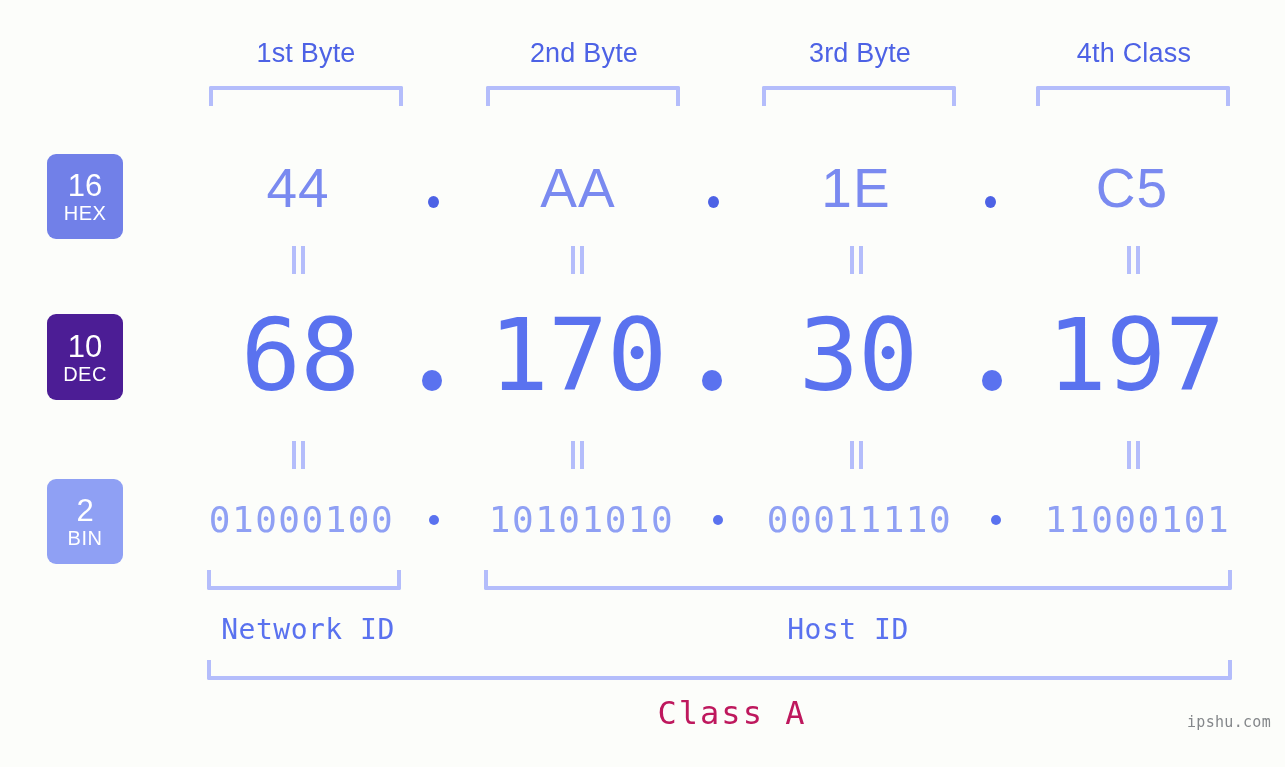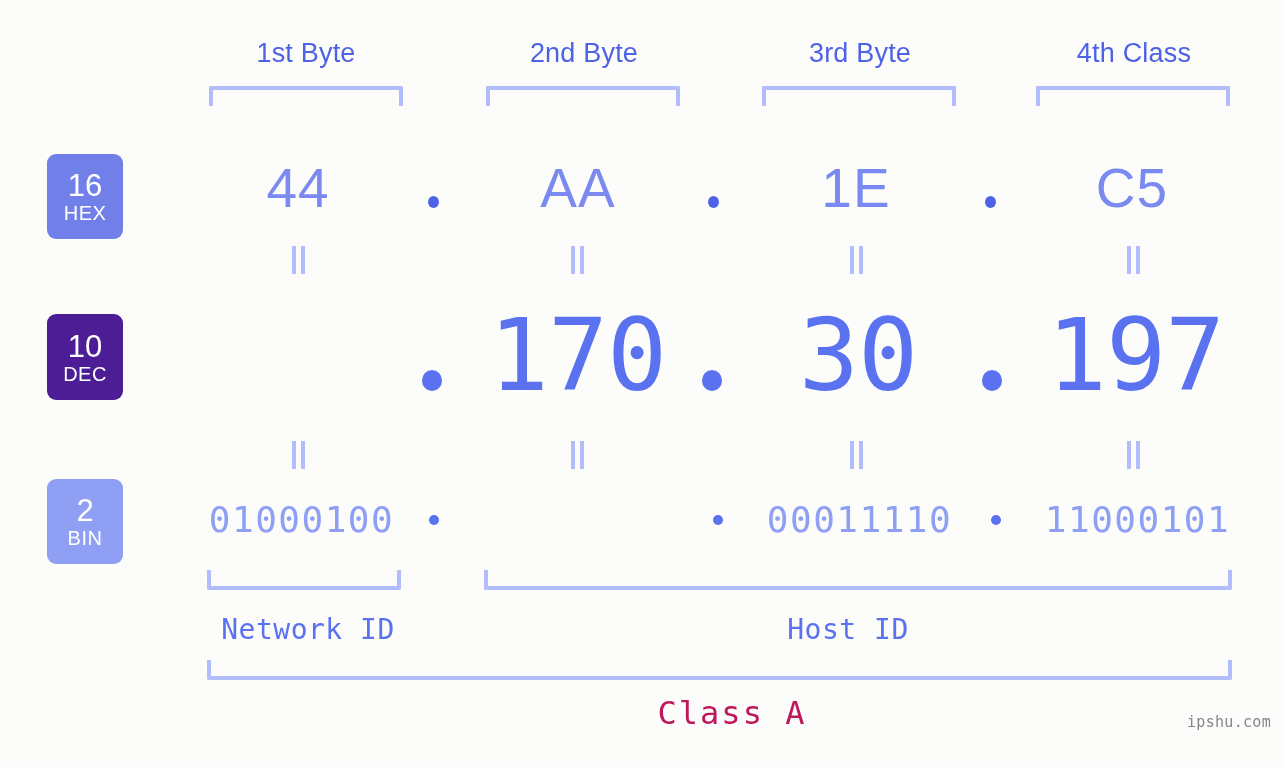--- a/index.html
+++ b/index.html
@@ -245,20 +245,21 @@
   </div>
   <div class="equals" style="left:849px; top:246px;">
     <i class="a"></i>
       <i class="b"></i>
   </div>
   <div class="equals" style="left:1126px; top:246px;">
     <i class="a"></i>
       <i class="b"></i>
   </div>
 
+  <div class="cell dec-val" style="left:205px; width:190px;">68</div>
   <div class="dec-dot" style="left:422px;"></div>
   <div class="cell dec-val" style="left:470px; width:215px;">170</div>
   <div class="dec-dot" style="left:702px;"></div>
   <div class="cell dec-val" style="left:763px; width:190px;">30</div>
   <div class="dec-dot" style="left:982px;"></div>
   <div class="cell dec-val" style="left:1028px; width:215px;">197</div>
 
   <div class="equals" style="left:291px; top:441px;">
     <i class="a"></i>
       <i class="b"></i>
@@ -271,20 +272,21 @@
     <i class="a"></i>
       <i class="b"></i>
   </div>
   <div class="equals" style="left:1126px; top:441px;">
     <i class="a"></i>
       <i class="b"></i>
   </div>
 
   <div class="cell bin-val" style="left:199px; width:205px;">01000100</div>
   <div class="bin-dot" style="left:429px;"></div>
+  <div class="cell bin-val" style="left:479px; width:205px;">10101010</div>
   <div class="bin-dot" style="left:713px;"></div>
   <div class="cell bin-val" style="left:757px; width:205px;">00011110</div>
   <div class="bin-dot" style="left:991px;"></div>
   <div class="cell bin-val" style="left:1035px; width:205px;">11000101</div>
 
   <div class="bracket bracket-up" style="left:207px; top:570px; width:194px;"></div>
   <div class="bracket bracket-up" style="left:484px; top:570px; width:748px;"></div>
 
   <div class="section-label" style="left:204px; top:613px; width:208px;">Network ID</div>
   <div class="section-label" style="left:744px; top:613px; width:208px;">Host ID</div>

